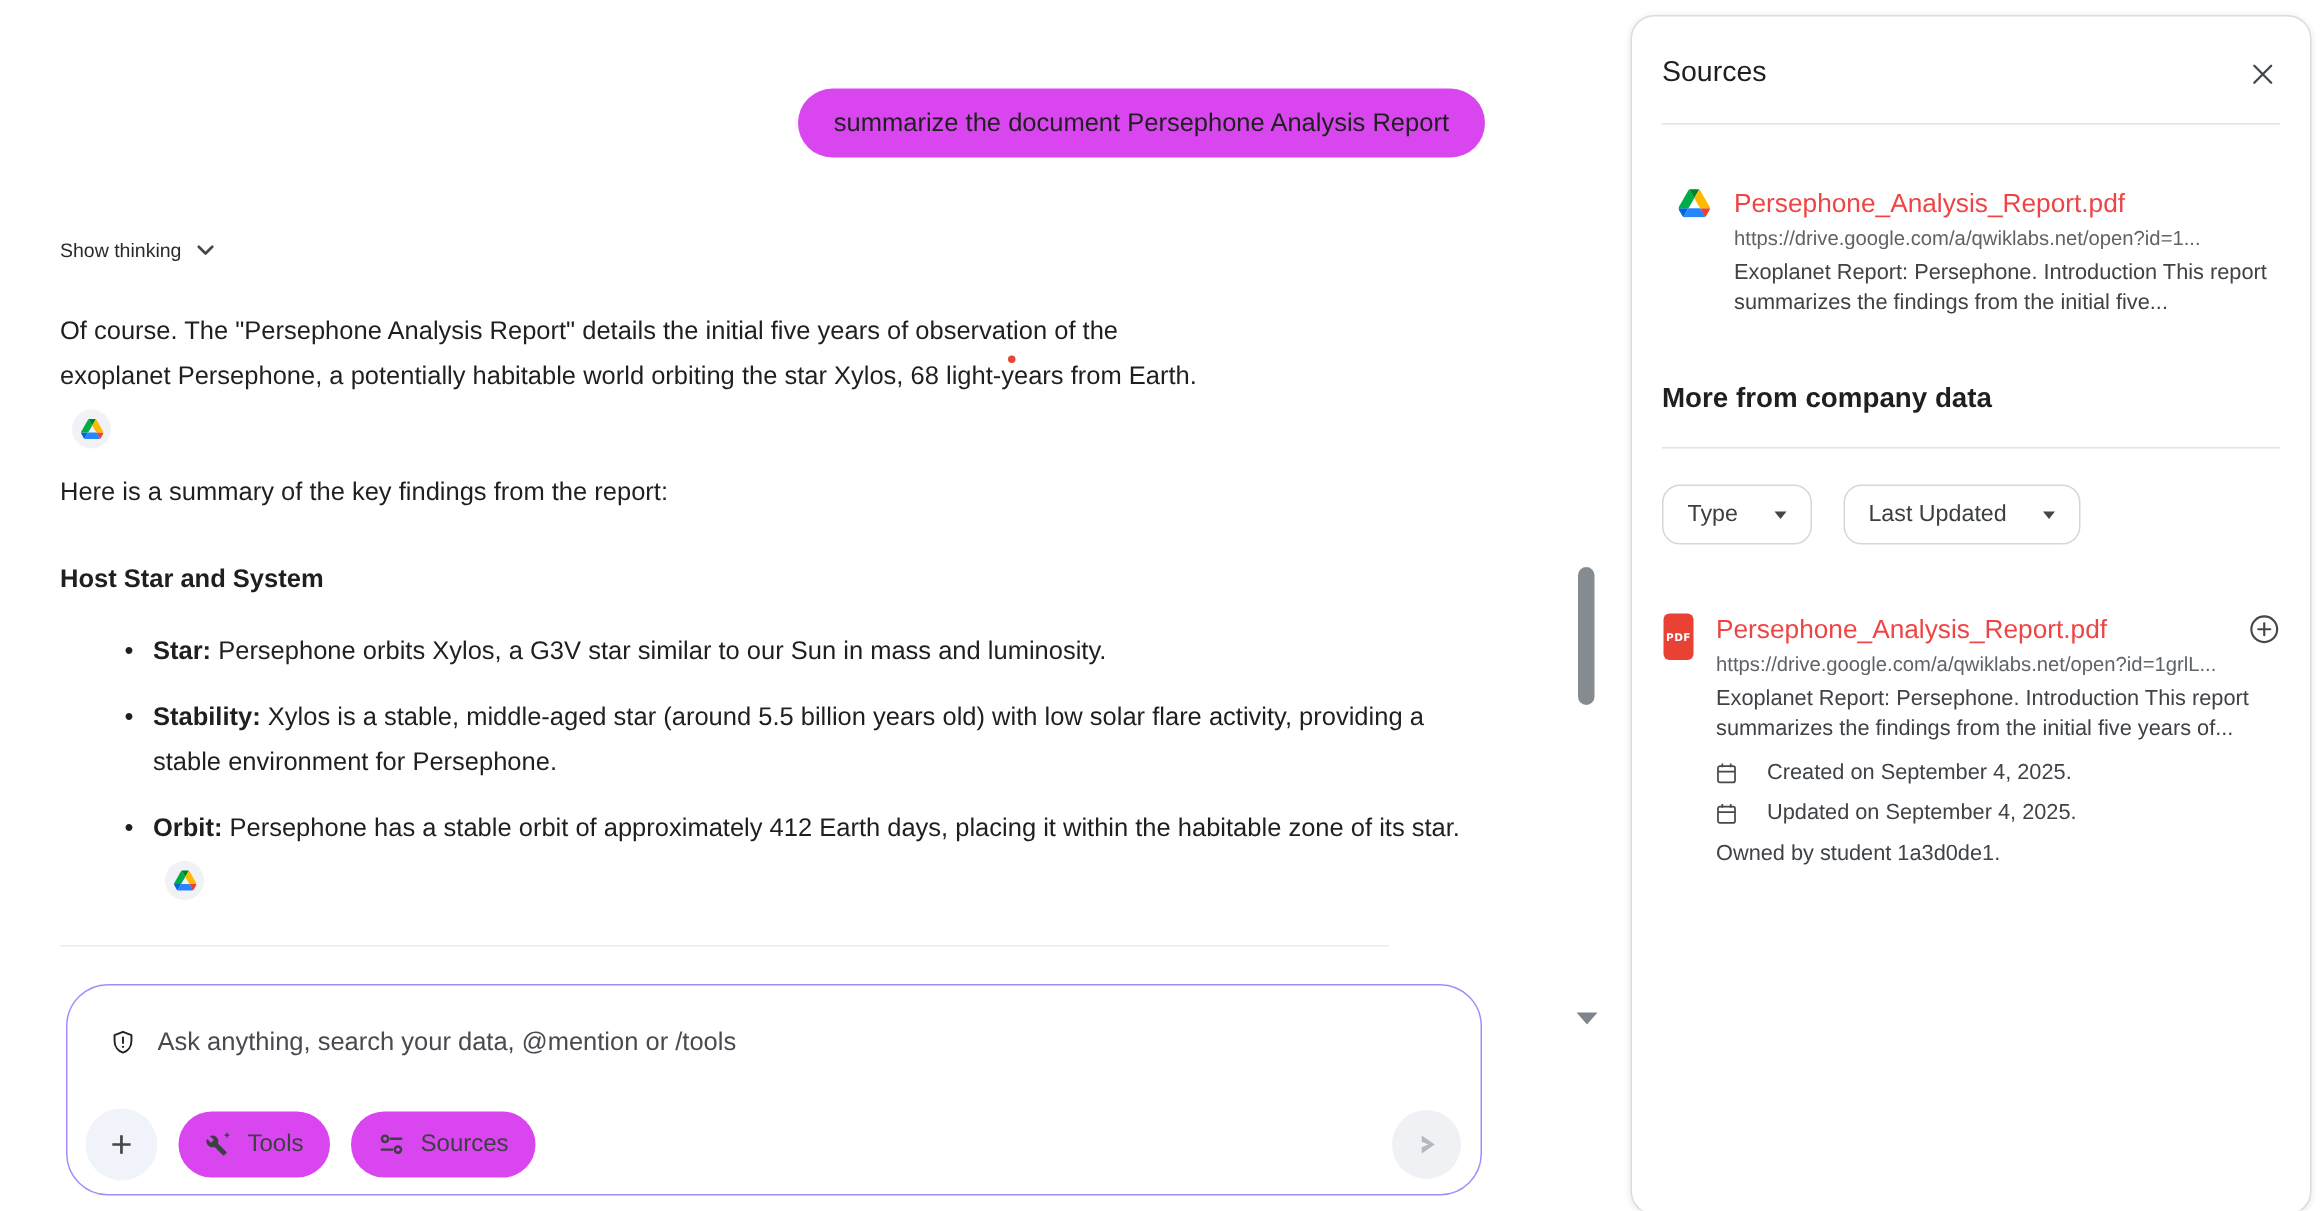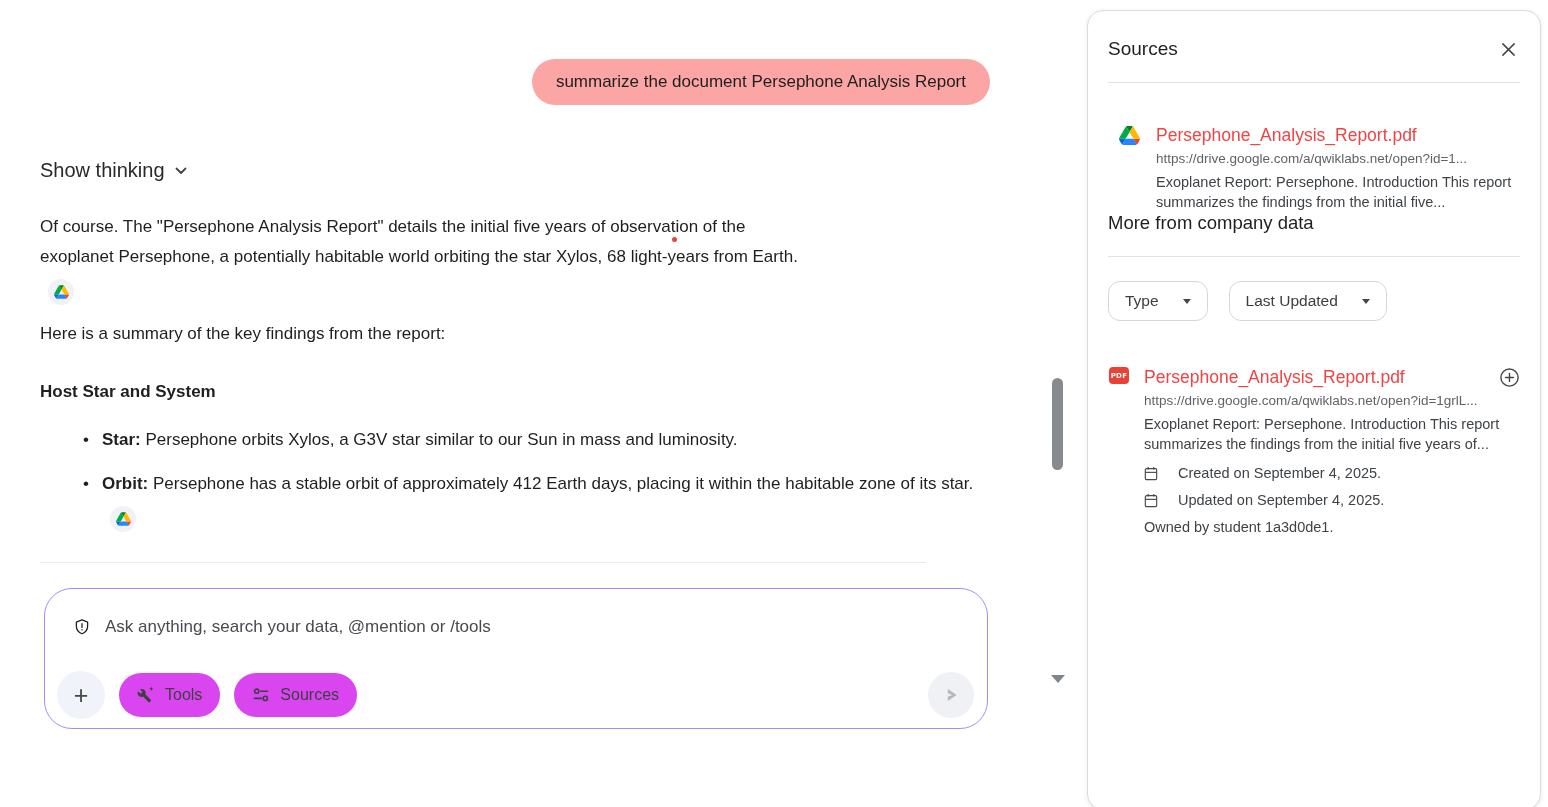--- a/index.html
+++ b/index.html
@@ -4,24 +4,24 @@
 <style>
   html,body{margin:0;padding:0;}
   body{
     width:1548px;height:807px;position:relative;overflow:hidden;
     background:#ffffff;color:#1f1f1f;
     font-family:"Liberation Sans",sans-serif;
   }
   
   .chat{position:absolute;left:40px;top:0;width:950px;}
   .user-row{padding-top:59px;display:flex;justify-content:flex-end;}
-  .bubble{background:#fca5a5;color:#1f1f1f;font-size:17px;line-height:22px;
+  .bubble{background:#d946ef;color:#1f1f1f;font-size:17px;line-height:22px;
           padding:12px 24px;border-radius:24px;max-width:640px;}
   .show-thinking{margin-top:54px;display:inline-flex;align-items:center;gap:10px;
-                 font-size:20px;color:#28292b;cursor:pointer;}
+                 font-size:13px;color:#28292b;cursor:pointer;}
   .msg{font-size:17px;line-height:30px;color:#1f1f1f;}
   .p1{margin-top:30px;max-width:760px;}
   .p2{margin-top:14px;max-width:880px;}
   .heading{margin-top:30px;font-weight:700;font-size:17px;line-height:26px;}
   ul.points{margin:20px 0 0 0;padding:0 0 0 34px;list-style:none;max-width:900px;}
   ul.points li{position:relative;margin-top:14px;font-size:17px;line-height:30px;margin-left:28px;}
   ul.points li:first-child{margin-top:4px;}
   ul.points li::before{content:"\2022";position:absolute;left:-19px;top:0;color:#1f1f1f;}
   .blabel{font-weight:700;}
   .chip{display:inline-flex;align-items:center;justify-content:center;width:26px;height:26px;
@@ -56,28 +56,28 @@
          padding:20px;box-sizing:border-box;}
   .panel-header{display:flex;justify-content:space-between;align-items:center;margin-top:6px;}
   .panel-title{font-size:19px;font-weight:500;color:#1f1f1f;}
   .close-btn{width:24px;height:24px;display:flex;align-items:center;justify-content:center;cursor:pointer;}
   .panel-divider{border-top:1px solid #dde3e8;margin-top:21px;}
   .source-item{display:flex;gap:16px;margin-top:40px;padding-left:11px;}
   .src-body{flex:1;min-width:0;}
   .src-title{font-size:17.5px;font-weight:500;color:#ef4444;cursor:pointer;line-height:24px;}
   .src-url{margin-top:4px;font-size:13.5px;color:#5f6368;white-space:nowrap;overflow:hidden;}
   .src-snippet{margin-top:6px;font-size:14.5px;line-height:20px;color:#3f4347;}
-  .more-heading{font-size:18.5px;font-weight:400;color:#1f1f1f;}
+  .more-heading{margin-top:42px;font-size:18.5px;font-weight:700;color:#1f1f1f;}
   .chips{margin-top:24px;display:flex;gap:21px;}
   .chip-filter{height:38px;padding:0 16px;border:1px solid #d3d7db;border-radius:12px;background:#fff;
                display:flex;align-items:center;gap:24px;font-size:15.5px;color:#3c4043;cursor:pointer;}
   .caret{width:0;height:0;border-left:4.5px solid transparent;border-right:4.5px solid transparent;
          border-top:5.5px solid #474747;}
   .result-item{display:flex;gap:15px;margin-top:44px;padding-left:1px;}
-  .pdf-badge{width:20px;height:17px;margin-top:2px;border-radius:4px;background:#e94235;color:#fff;
+  .pdf-badge{width:20px;height:31px;margin-top:2px;border-radius:4px;background:#e94235;color:#fff;
              font-size:7px;font-weight:700;letter-spacing:.3px;display:flex;align-items:center;
              justify-content:center;font-family:"DejaVu Sans",sans-serif;}
   .res-title-row{display:flex;align-items:center;justify-content:space-between;}
   .add-btn{cursor:pointer;display:flex;align-items:center;}
   .meta-row{margin-top:11px;display:flex;align-items:center;gap:20px;font-size:14.5px;color:#3f4347;}
   .owner{margin-top:11px;font-size:14.5px;color:#3f4347;}
 </style>
 </head>
 <body>
 
@@ -111,20 +111,23 @@
       </span>
   </div>
 
   <div class="msg p2">Here is a summary of the key findings from the report:</div>
 
   <div class="heading">Host Star and System</div>
 
   <ul class="points">
     <li>
       <span class="blabel">Star:</span><span> Persephone orbits Xylos, a G3V star similar to our Sun in mass and luminosity.</span>
+    </li>
+    <li>
+      <span class="blabel">Stability:</span><span> Xylos is a stable, middle-aged star (around 5.5 billion years old) with low solar flare activity, providing a stable environment for Persephone.</span>
     </li>
     <li>
       <span class="blabel">Orbit:</span><span> Persephone has a stable orbit of approximately 412 Earth days, placing it within the habitable zone of its star.</span><span class="chip">
           <span style="display:flex;">
             <svg width="15" height="14" viewBox="0 0 87.3 78">
               <path fill="#0066da" d="m6.6 66.85 3.85 6.65c.8 1.4 1.95 2.5 3.3 3.3l13.75-23.8h-27.5c0 1.55.4 3.1 1.2 4.5z"></path>
               <path fill="#00ac47" d="m43.65 25-13.75-23.8c-1.35.8-2.5 1.9-3.3 3.3l-25.4 44a9.06 9.06 0 0 0-1.2 4.5h27.5z"></path>
               <path fill="#ea4335" d="m73.55 76.8c1.35-.8 2.5-1.9 3.3-3.3l1.6-2.75 7.65-13.25c.8-1.4 1.2-2.95 1.2-4.5h-27.5l5.85 11.5z"></path>
               <path fill="#00832d" d="m43.65 25 13.75-23.8c-1.35-.8-2.9-1.2-4.5-1.2h-18.5c-1.6 0-3.15.45-4.5 1.2z"></path>
               <path fill="#2684fc" d="m59.8 53h-32.3l-13.75 23.8c1.35.8 2.9 1.2 4.5 1.2h50.8c1.6 0 3.15-.45 4.5-1.2z"></path>

